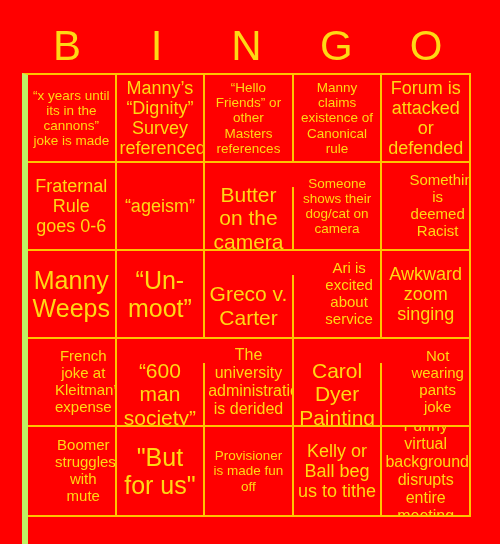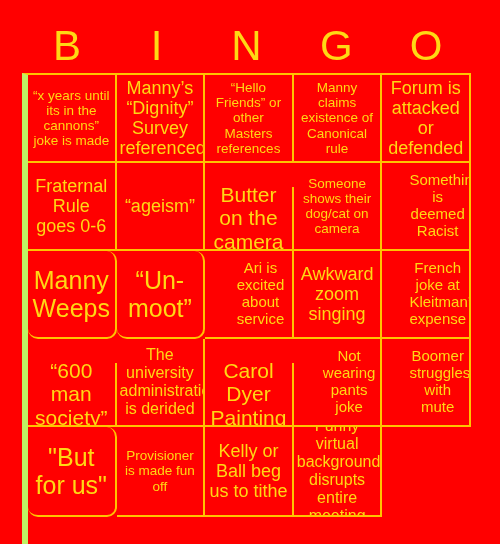--- a/index.html
+++ b/index.html
@@ -69,21 +69,21 @@
   .cell span {
     display: block;
     width: 100%;
   }
   
   .s-xs { font-size: 16px; }
   .s-sm { font-size: 13.5px; }
   .s-md { font-size: 15px; padding-left: 27px; }
   .s-lg { font-size: 18px; text-align: center; }
   .s-xl { font-size: 21px; margin-top: 24px; }
-  .s-xxl { font-size: 25px; border-radius: 10px; }
+  .s-xxl { font-size: 25px; }
 </style>
 </head>
 <body>
 
 <div class="card">
 
   <div class="header">
     <div class="header-letter">B</div>
     <div class="header-letter">I</div>
     <div class="header-letter">N</div>
@@ -124,20 +124,23 @@
     <div class="cell s-md">
         <span>Something is deemed Racist</span>
       </div>
 
     <div class="cell s-xxl">
         <span>Manny Weeps</span>
       </div>
     <div class="cell s-xxl">
         <span>“Un-moot”</span>
       </div>
+    <div class="cell s-xl">
+        <span>Greco v. Carter</span>
+      </div>
     <div class="cell s-md">
         <span>Ari is excited about service</span>
       </div>
     <div class="cell s-lg">
         <span>Awkward zoom singing</span>
       </div>
 
     <div class="cell s-md">
         <span>French joke at Kleitman’s expense</span>
       </div>

